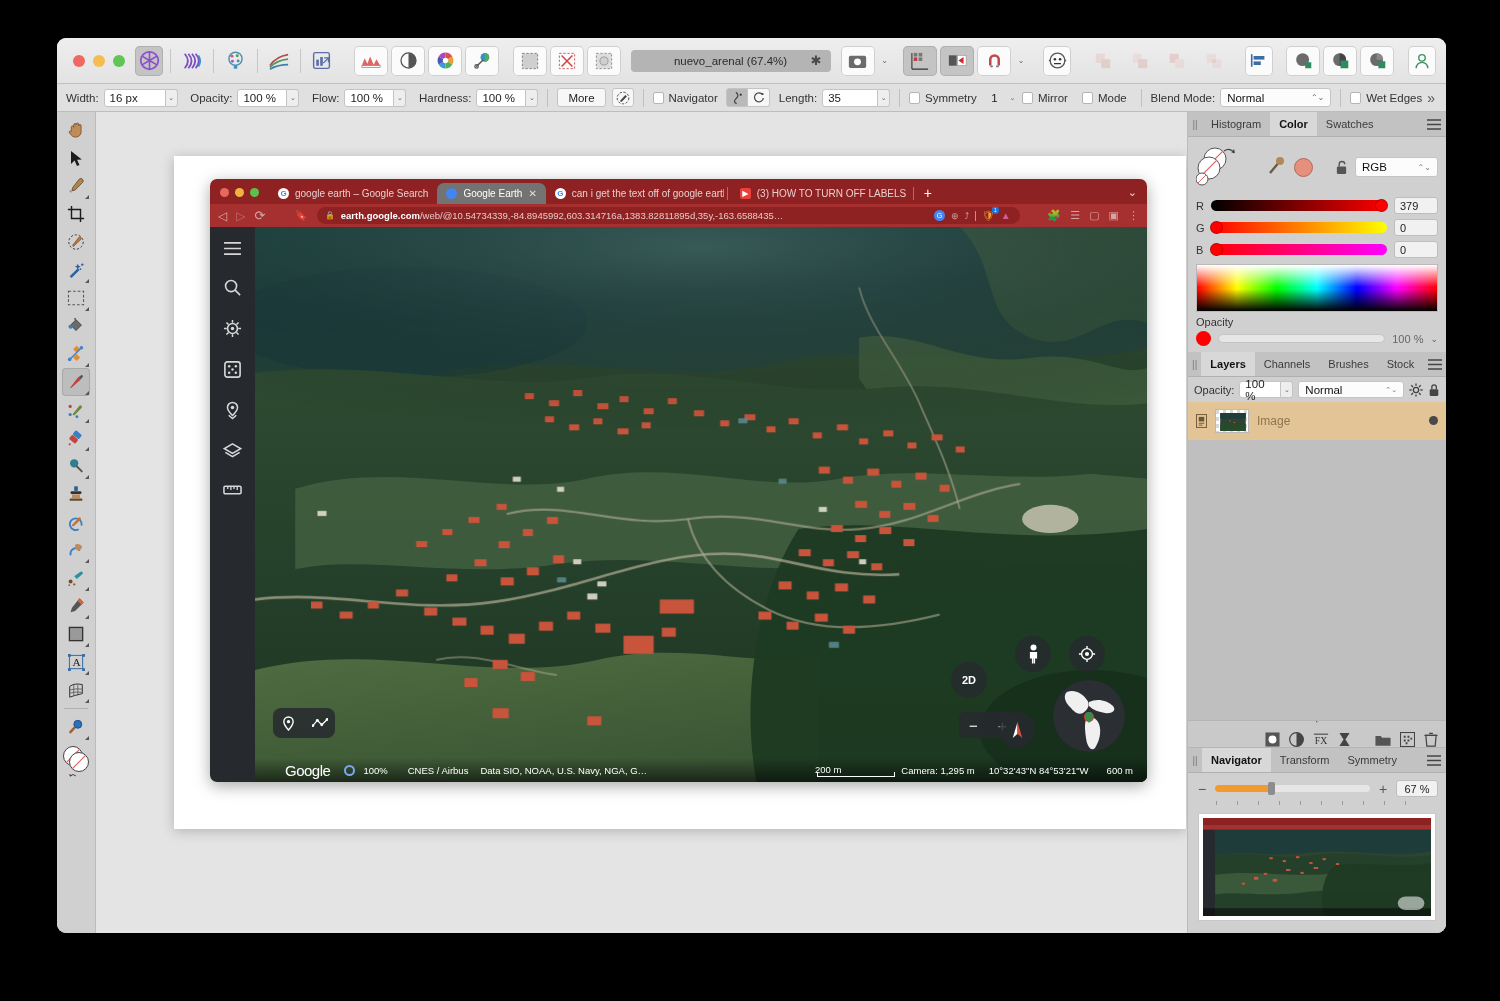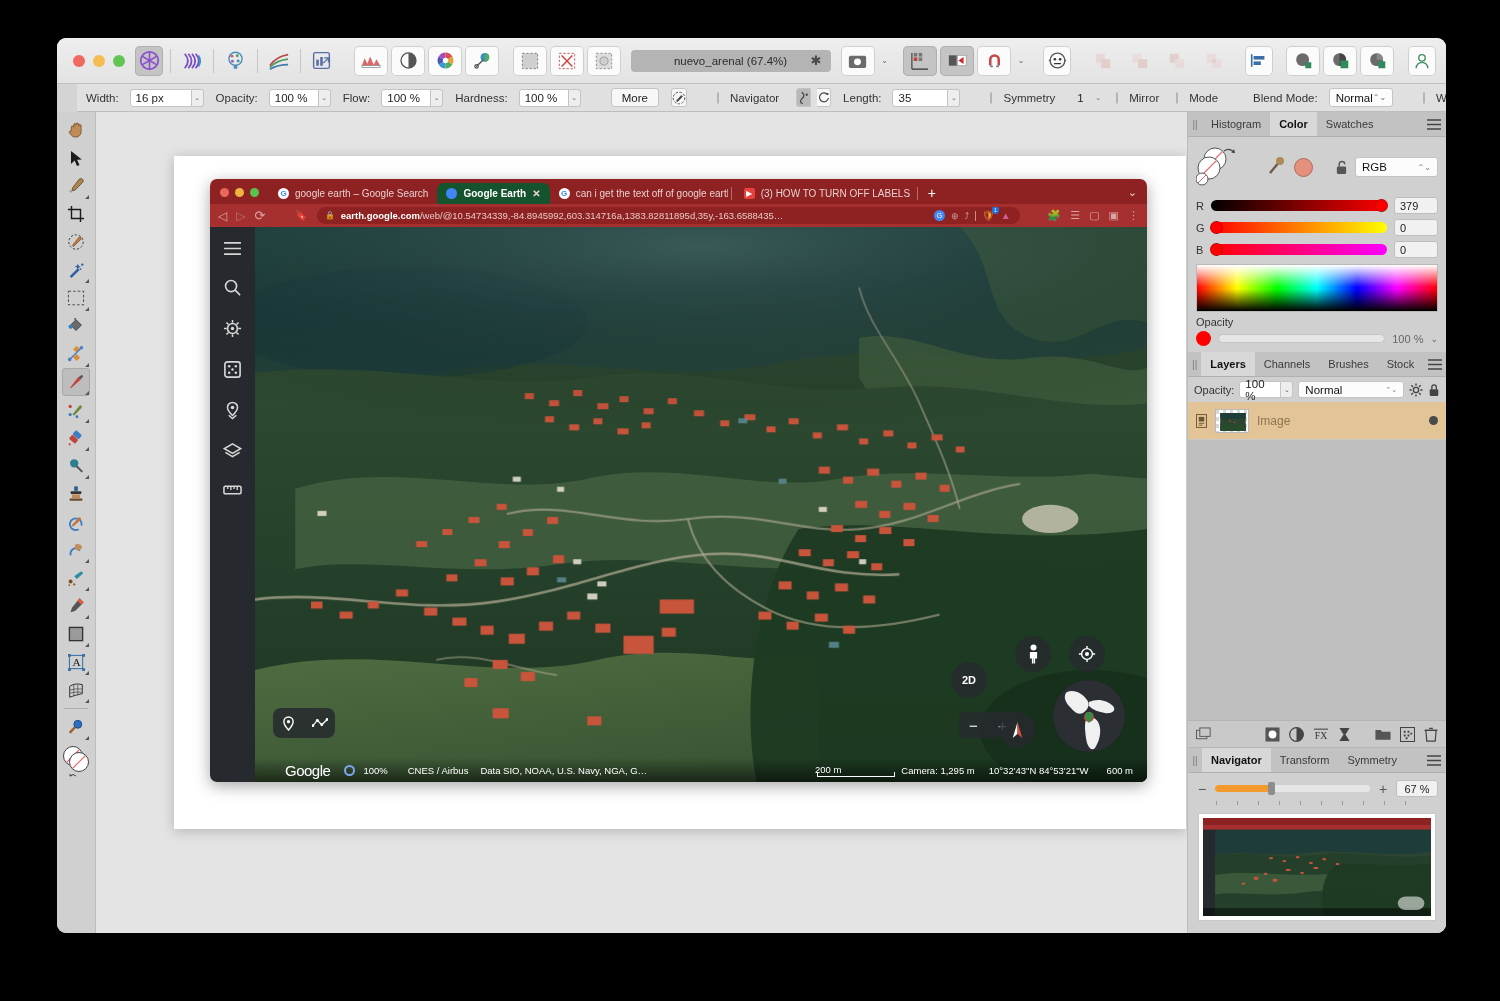--- a/index.html
+++ b/index.html
@@ -45,22 +45,22 @@
   .doctab {
     flex: 0 0 200px; height: 22px; background: #b4b4b4; border-radius: 4px;
     display: flex; align-items: center; justify-content: center;
     font-size: 11.5px; color: #2b2b2b; position: relative; margin: 0 10px;
   }
   .doctab .star { position: absolute; right: 9px; font-size: 13px; color: #4a4a4a; }
 
   
   .ctxbar {
     height: 28px; background: #e0e0e0; border-bottom: 1px solid #bdbdbd;
-    display: flex; align-items: center; padding: 0 9px; gap: 6px;
-    font-size: 11.5px; color: #333; flex: 0 0 28px; margin-left: 20px;
+    display: flex; align-items: center; padding: 0 9px; gap: 0;
+    font-size: 11.5px; color: #333; flex: 0 0 28px;
   }
   .lbl { color: #333; margin-right: 5px; white-space: nowrap; }
   .fld {
     background: #fff; border: 1px solid #c4c4c4; border-radius: 3px;
     height: 18px; display: flex; align-items: center; padding: 0 5px;
     font-size: 11.5px; color: #222;
   }
   .stepper {
     width: 12px; height: 18px; background: #eee; border: 1px solid #c4c4c4;
     border-left: none; border-radius: 0 3px 3px 0;
@@ -111,21 +111,21 @@
   
   .browser { position:absolute; left:36px; top:23px; width:937px; height:603px;
              border-radius: 7px; overflow: hidden; box-shadow: 0 4px 16px rgba(0,0,0,.35);
              display:flex; flex-direction:column; }
   .chrome-top { background:#8e2121; flex:0 0 25px; display:flex; align-items:flex-end; padding-left:8px;}
   .chrome-tl { display:flex; gap:6px; align-items:center; padding:0 10px 7px 2px;}
   .ctl { width: 9px; height: 9px; border-radius:50%; }
   .ctab { height:21px; display:flex; align-items:center; gap:6px; padding:0 9px;
           border-radius:7px 7px 0 0; font-size:10px; color:#e9cfcf; max-width:178px;
           overflow:hidden; white-space:nowrap; }
-  .ctab.act { background:#14532d; color:#fff; font-weight:bold; }
+  .ctab.act { background:#737373; color:#fff; font-weight:normal; }
   .favi { width:11px;height:11px;border-radius:50%;flex:0 0 11px; font-size:8px;
           display:flex;align-items:center;justify-content:center;color:#fff;}
   .chrome-url { background:#a62f2f; flex:0 0 23px; display:flex; align-items:center;
                 padding:0 8px; gap:9px; }
   .omni { flex:1; height:17px; background:#8e2121; border-radius:9px;
           display:flex; align-items:center; padding:0 9px; gap:5px;
           font-size:9.5px; color:#e8c8c8; overflow:hidden; white-space:nowrap;}
   .omni b { color:#fff; font-weight:bold; }
   .navico { color:#e0b9b9; font-size:12px; opacity:.85; }
 
@@ -173,21 +173,21 @@
         linear-gradient(to right,#f00,#ff0,#0f0,#0ff,#00f,#f0f,#f00);
   }
 
   .layerrow { height:38px; background:#e2c496; display:flex; align-items:center;
               padding:0 8px; gap:8px; border-bottom:1px solid #c9c9c9; }
   .lthumb { width:34px;height:24px;background:
       repeating-conic-gradient(#fff 0 25%, #d8d8d8 0 50%) 0 0/7px 7px;
       border:1px solid #b9b9b9; position:relative; overflow:hidden;}
   .lpanelbtns { height:28px; background:#c9c9c9; border-top:1px solid #b5b5b5;
                 border-bottom:1px solid #b5b5b5; display:flex; align-items:center;
-                padding:0 8px; gap:9px; }
+                padding:0 8px; gap:9px;flex-direction:column; }
 
   .navzoom { display:flex; align-items:center; gap:7px; padding:7px 8px 2px; }
   .navtrack { flex:1; height:7px; background:#e6e6e6; border-radius:4px; position:relative; }
   .navfill { position:absolute; left:0; top:0; bottom:0; width:36%;
              background:#f29a2e; border-radius:4px 0 0 4px; }
   .navknob { position:absolute; left:34%; top:-3px; width:7px;height:13px;
              background:#8d8d8d; border-radius:2px; }
   .ticks { display:flex; justify-content:space-between; padding:2px 40px 0 28px; }
   .ticks i { width:1px; height:4px; background:#9a9a9a; display:block; }
   .navthumb { margin:8px 10px; border:1px solid #c8c8c8; background:#fff; padding:4px;

